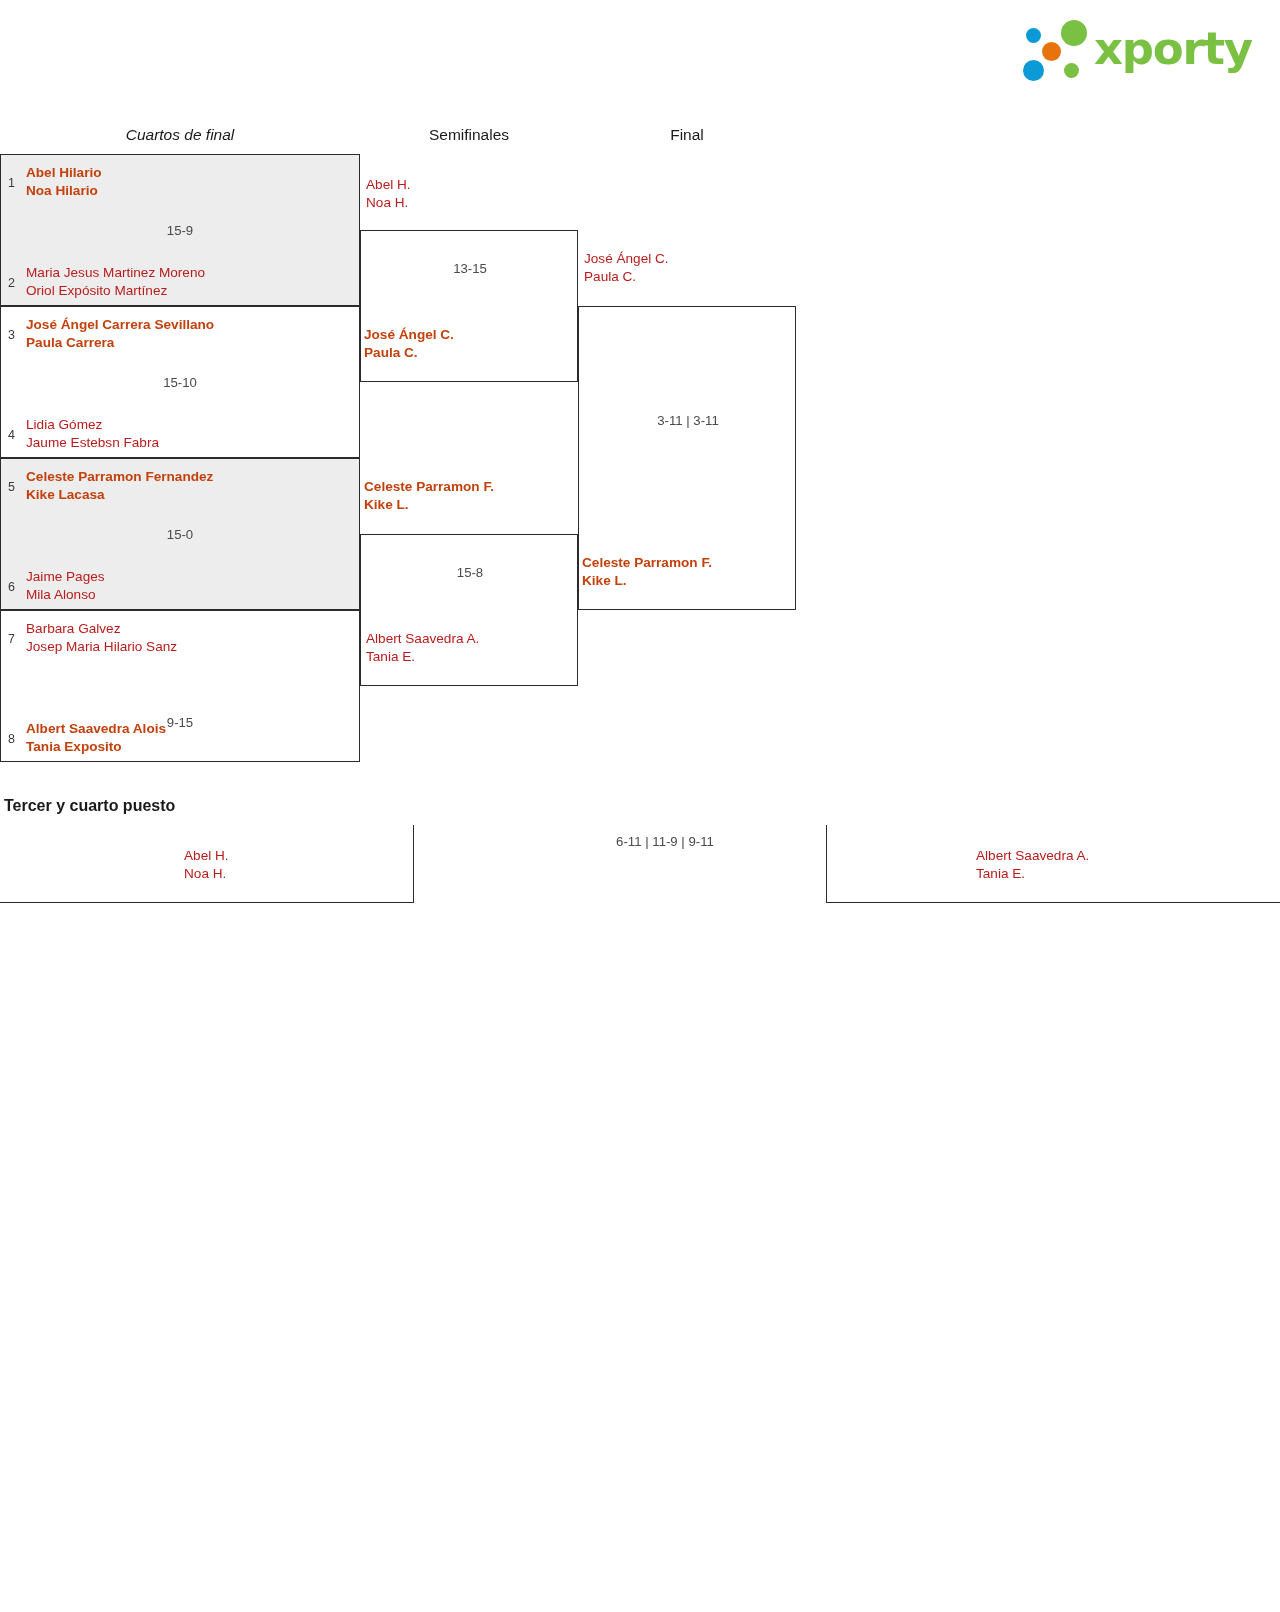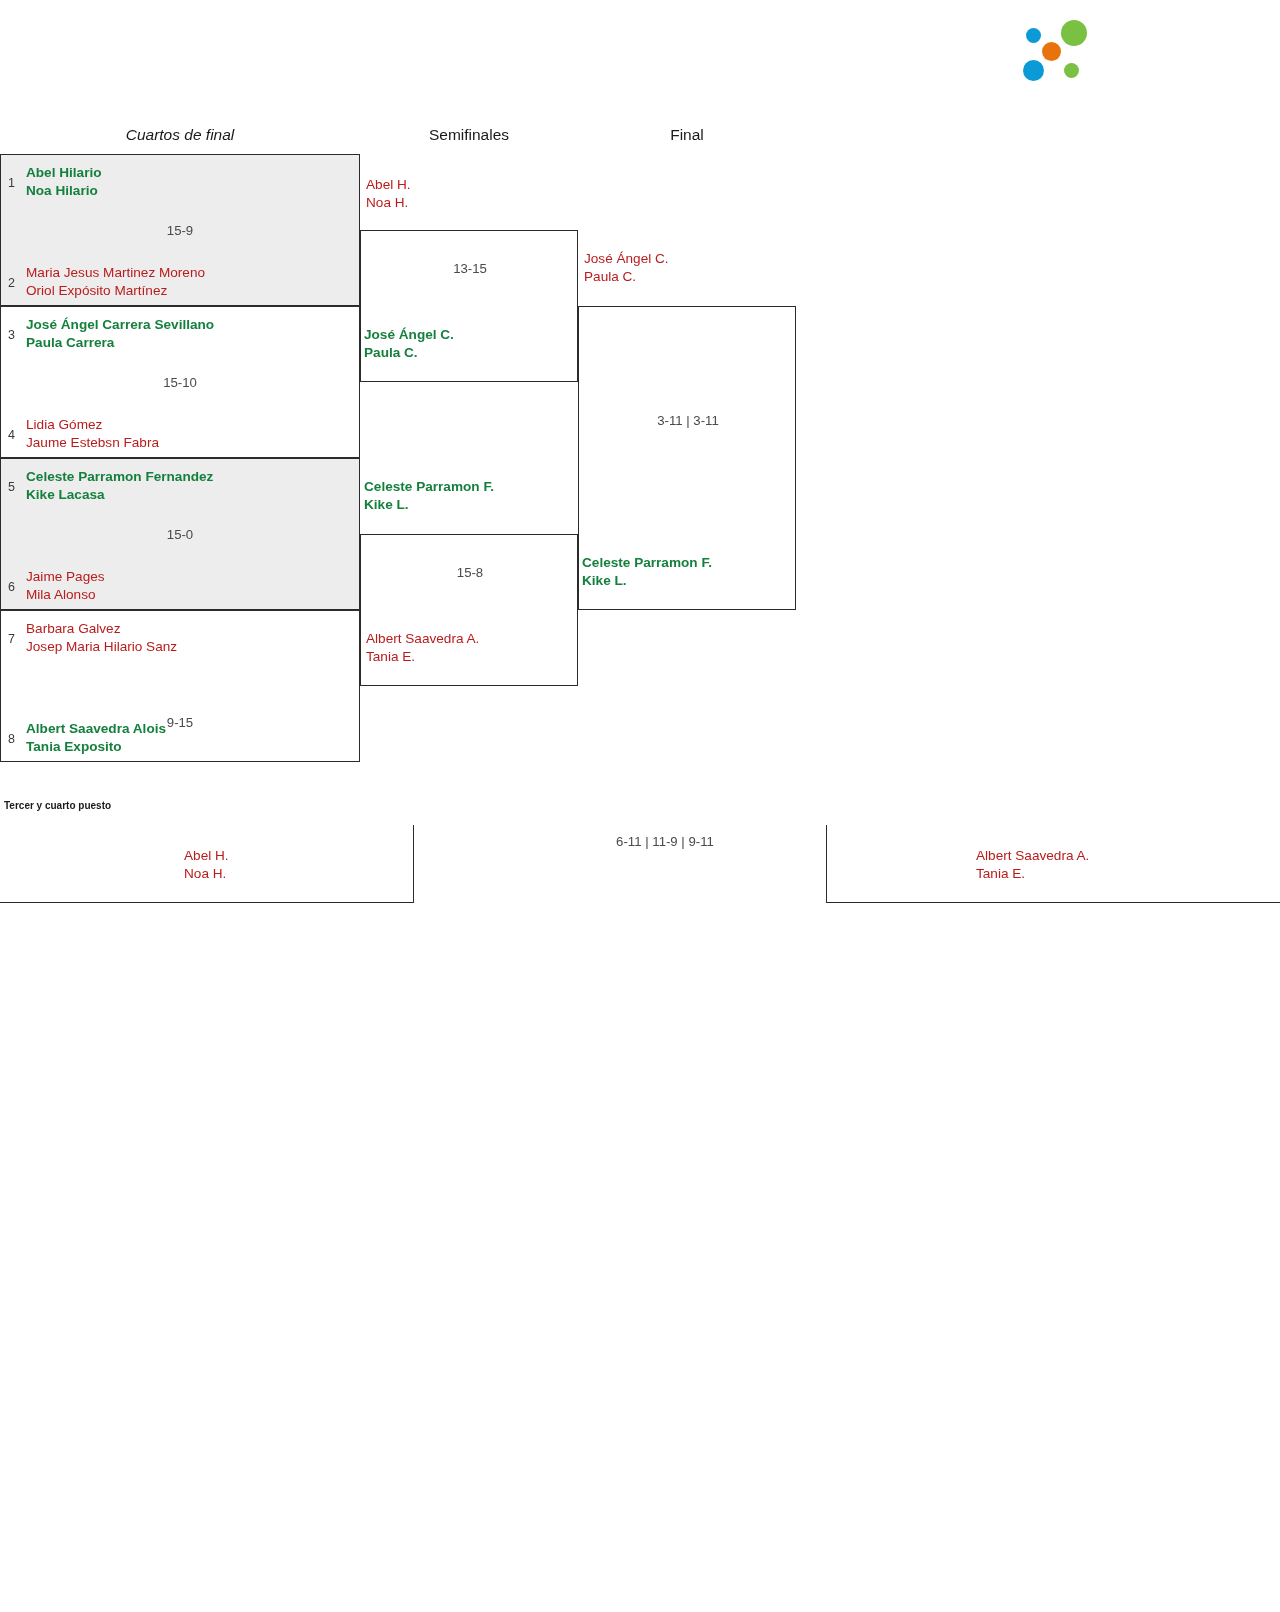--- a/index.html
+++ b/index.html
@@ -94,37 +94,37 @@
     line-height: 14px;
     text-align: left;
   }
   .team {
     position: absolute;
     font-size: 13.6px;
     line-height: 17.6px;
     color: #b91c1c;
     white-space: nowrap;
   }
-  .team.win { color: #15803d; font-weight: bold; }
+  .team.win { color: #c2410c; font-weight: bold; }
   .team .ln { display: block; }
 
   .score {
     position: absolute;
     font-size: 13.2px;
     color: #4a4a4a;
     text-align: center;
     line-height: 16px;
     white-space: nowrap;
   }
 
   
   #third-head {
     position: absolute;
     left: 4px; top: 796px;
-    font-size: 10px;
+    font-size: 16px;
     font-weight: bold;
     color: #1a1a1a;
     line-height: 20px;
   }
   .tp-box {
     position: absolute;
     border: 1px solid #2b2b2b;
     border-top: none;
   }
 </style>
@@ -135,20 +135,21 @@
 
 
   <div id="logo">
     <div id="logo-dots">
       <span class="dot" id="dot-blue-sm"></span>
       <span class="dot" id="dot-orange"></span>
       <span class="dot" id="dot-blue-lg"></span>
       <span class="dot" id="dot-green-lg"></span>
       <span class="dot" id="dot-green-sm"></span>
     </div>
+    <div id="logo-word">xporty</div>
   </div>
 </div>
 
 <div class="round-head" id="round-head-0">Cuartos de final</div>
 <div class="round-head" id="round-head-1">Semifinales</div>
 <div class="round-head" id="round-head-2">Final</div>
 
 <div id="bracket">
 
   <div class="box shade" style="left:0px; top:154px; width:360px; height:152px;"></div>

